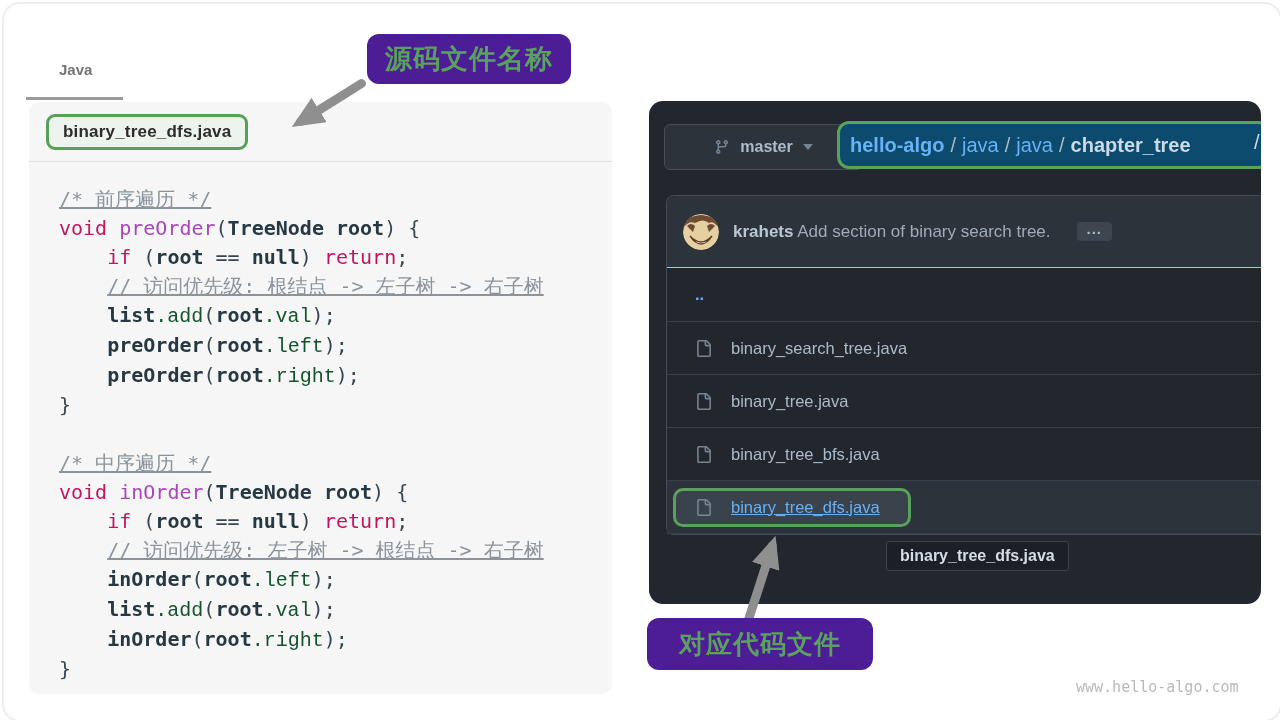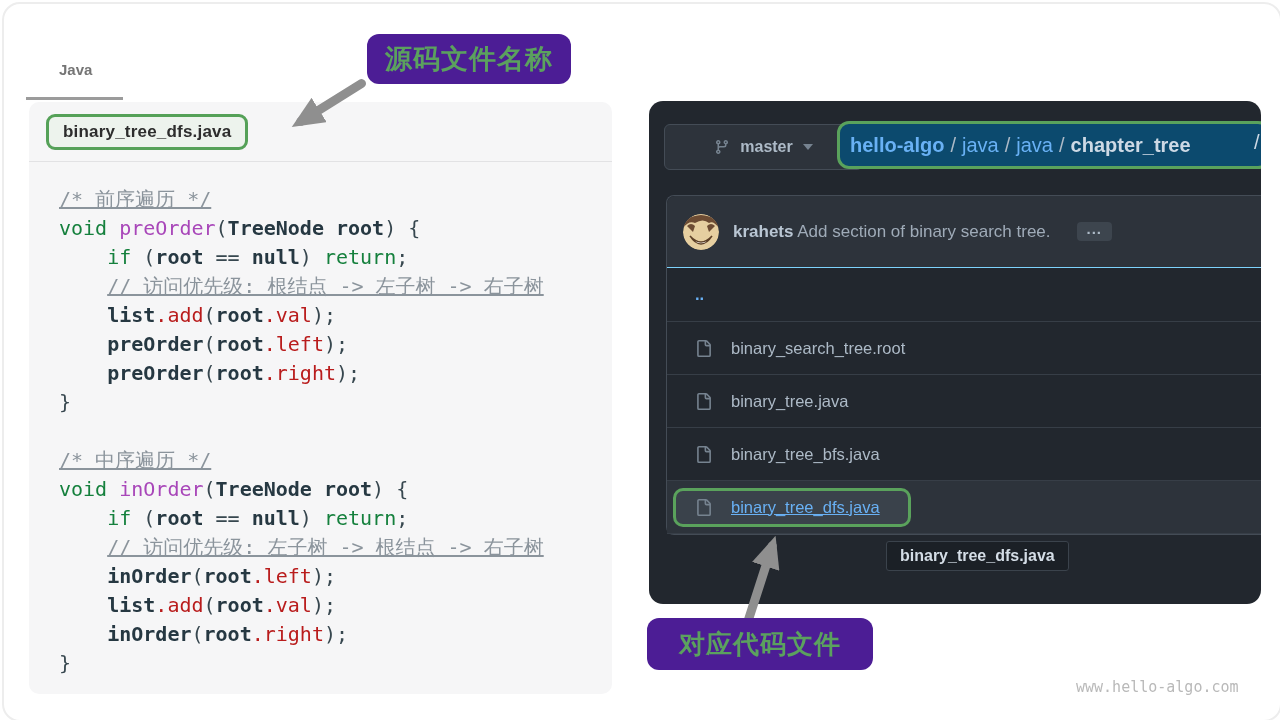--- a/index.html
+++ b/index.html
@@ -18,25 +18,25 @@
   .file-header{height:59px;border-bottom:1px solid #e2e2e4;display:flex;align-items:center;padding-left:17px;}
   .file-chip{
     display:inline-block;border:3px solid #55a158;background:#edf3ed;border-radius:9px;
     padding:5px 14px;font-size:17px;font-weight:bold;color:#2d2d2d;letter-spacing:.2px;
   }
   .code-pre{
     margin:0;padding:23px 0 0 30px;
     font-family:"DejaVu Sans Mono",monospace;font-size:20px;line-height:29px;color:#37474f;
   }
   .cl{white-space:pre;}
-  .cl .kw{color:#15803d;margin-top:12px;}
+  .cl .kw{color:#be185d;margin-top:12px;}
   .cl .fn{color:#a846b9;}
   .cl .cm{color:#8b949c;text-decoration:underline;}
   .cl .id{color:#263842;font-weight:bold;}
-  .cl .ac{color:#b91c1c;}
+  .cl .ac{color:#14532d;font-family:Liberation Mono, monospace;}
   .cl .pl{color:#37474f;}
   
   .note{
     position:absolute;background:#4c1d95;border-radius:12px;color:#5ba15e;
     font-weight:bold;text-align:center;z-index:30;
   }
   .note-top{left:363px;top:30px;padding:7px 18px;font-size:27px;letter-spacing:1px;}
   .note-bottom{left:643px;top:614px;width:210px;padding:9px 8px;font-size:26px;line-height:34px;letter-spacing:1px;}
   .arrow-layer{position:absolute;left:0;top:0;width:100%;height:100%;z-index:25;pointer-events:none;}
   
@@ -157,21 +157,21 @@
       </div>
 
       <div class="row row-parent">
         <span class="parent-link">..</span>
       </div>
 
       <div class="row row-file">
         <svg width="17" height="17" viewBox="0 0 16 16" fill="#768390" aria-hidden="true">
             <path d="M2 1.75C2 .784 2.784 0 3.75 0h6.586c.464 0 .909.184 1.237.513l2.914 2.914c.329.328.513.773.513 1.237v9.586A1.75 1.75 0 0 1 13.25 16h-9.5A1.75 1.75 0 0 1 2 14.25Zm1.75-.25a.25.25 0 0 0-.25.25v12.5c0 .138.112.25.25.25h9.5a.25.25 0 0 0 .25-.25V6h-2.75A1.75 1.75 0 0 1 9 4.25V1.5Zm6.75.062V4.25c0 .138.112.25.25.25h2.688l-.011-.013-2.914-2.914-.013-.011Z"></path>
           </svg>
-        <span class="file-name">binary_search_tree.root</span>
+        <span class="file-name">binary_search_tree.java</span>
       </div>
 
       <div class="row row-file">
         <svg width="17" height="17" viewBox="0 0 16 16" fill="#768390" aria-hidden="true">
             <path d="M2 1.75C2 .784 2.784 0 3.75 0h6.586c.464 0 .909.184 1.237.513l2.914 2.914c.329.328.513.773.513 1.237v9.586A1.75 1.75 0 0 1 13.25 16h-9.5A1.75 1.75 0 0 1 2 14.25Zm1.75-.25a.25.25 0 0 0-.25.25v12.5c0 .138.112.25.25.25h9.5a.25.25 0 0 0 .25-.25V6h-2.75A1.75 1.75 0 0 1 9 4.25V1.5Zm6.75.062V4.25c0 .138.112.25.25.25h2.688l-.011-.013-2.914-2.914-.013-.011Z"></path>
           </svg>
         <span class="file-name">binary_tree.java</span>
       </div>
 
       <div class="row row-file">

